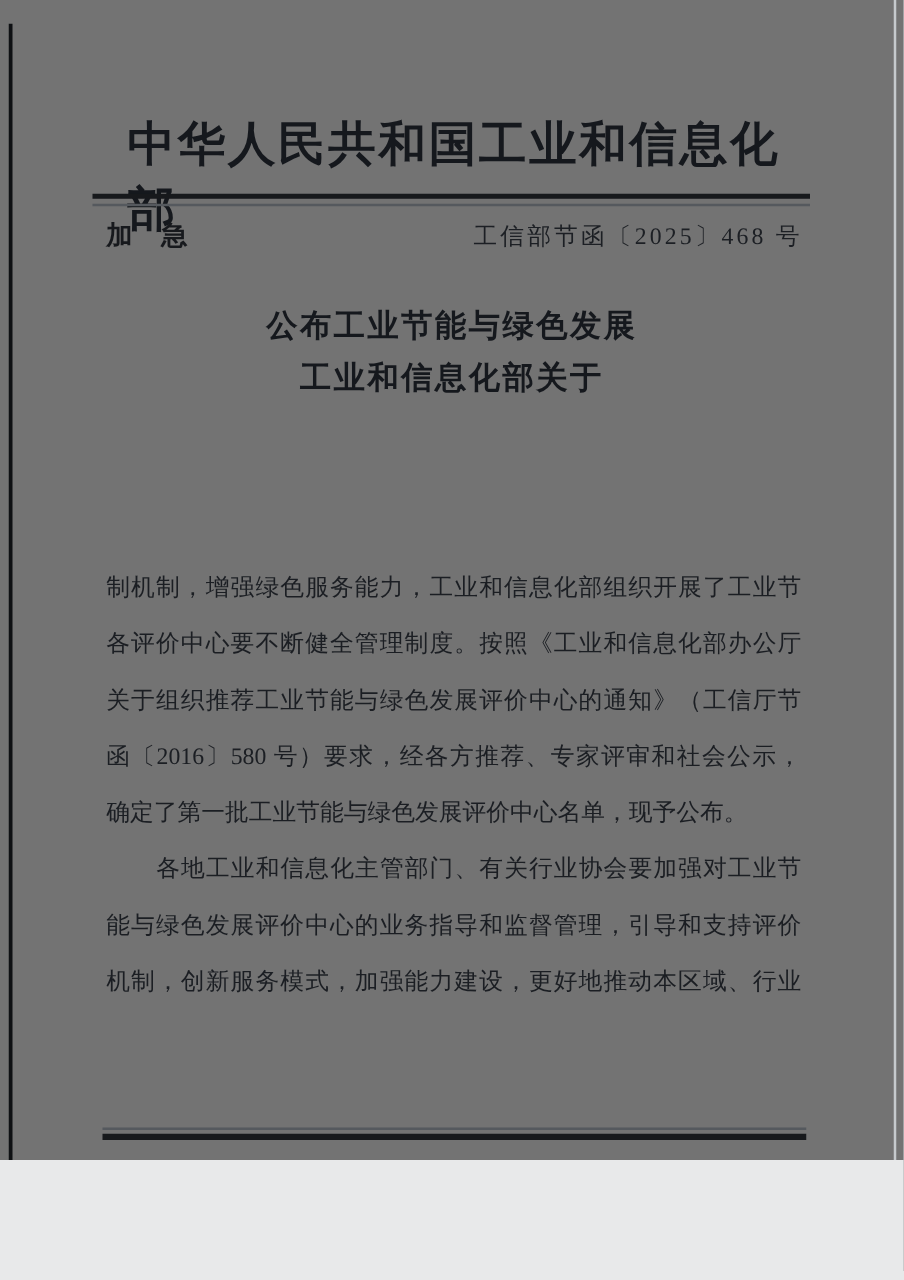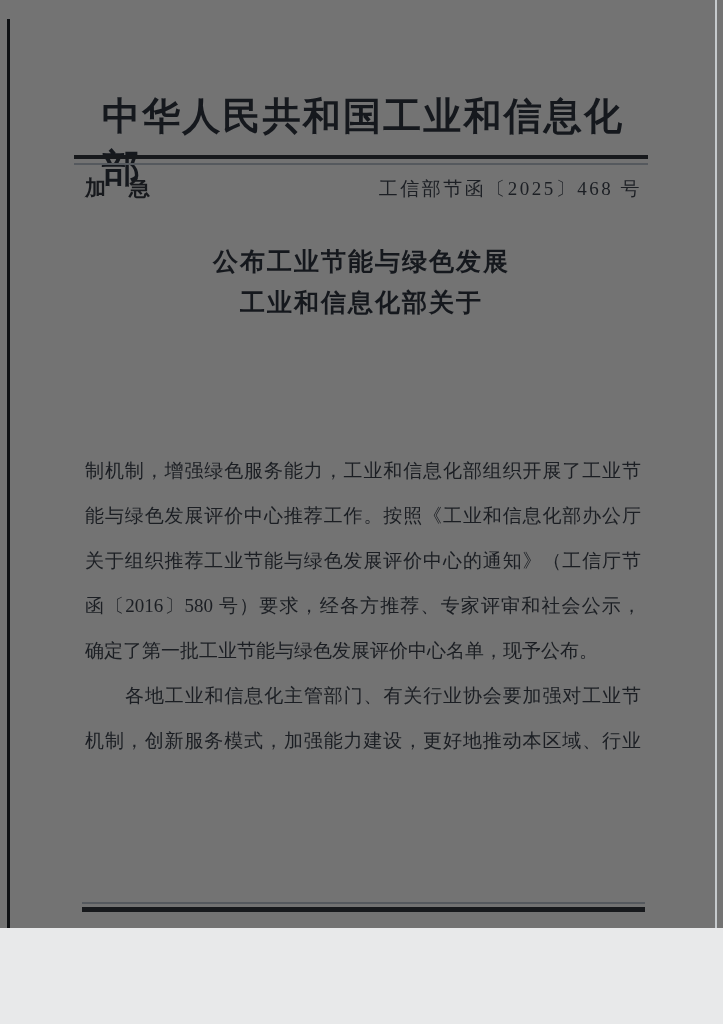--- a/index.html
+++ b/index.html
@@ -70,24 +70,25 @@
     <span class="doc-number">工信部节函〔2025〕468 号</span>
   </div>
 
   <div class="title-block">
     <div class="title-line">公布工业节能与绿色发展</div>
     <div class="title-line">工业和信息化部关于</div>
   </div>
 
   <div class="body-block">
     <div class="bline">制机制，增强绿色服务能力，工业和信息化部组织开展了工业节</div>
-    <div class="bline">能与绿色发展评价中心推荐工作。按照《工业和信息化部办公厅</div>
+    <div class="bline">各评价中心要不断健全管理制度。按照《工业和信息化部办公厅</div>
     <div class="bline">关于组织推荐工业节能与绿色发展评价中心的通知》（工信厅节</div>
     <div class="bline">函〔2016〕580 号）要求，经各方推荐、专家评审和社会公示，</div>
     <div class="bline para-end">确定了第一批工业节能与绿色发展评价中心名单，现予公布。</div>
     <div class="bline indent">各地工业和信息化主管部门、有关行业协会要加强对工业节</div>
+    <div class="bline">能与绿色发展评价中心的业务指导和监督管理，引导和支持评价</div>
     <div class="bline">机制，创新服务模式，加强能力建设，更好地推动本区域、行业</div>
   </div>
 
   <div class="rule-bottom-thin"></div>
   <div class="rule-bottom-thick"></div>
 
 </div>
 
 </body></html>

